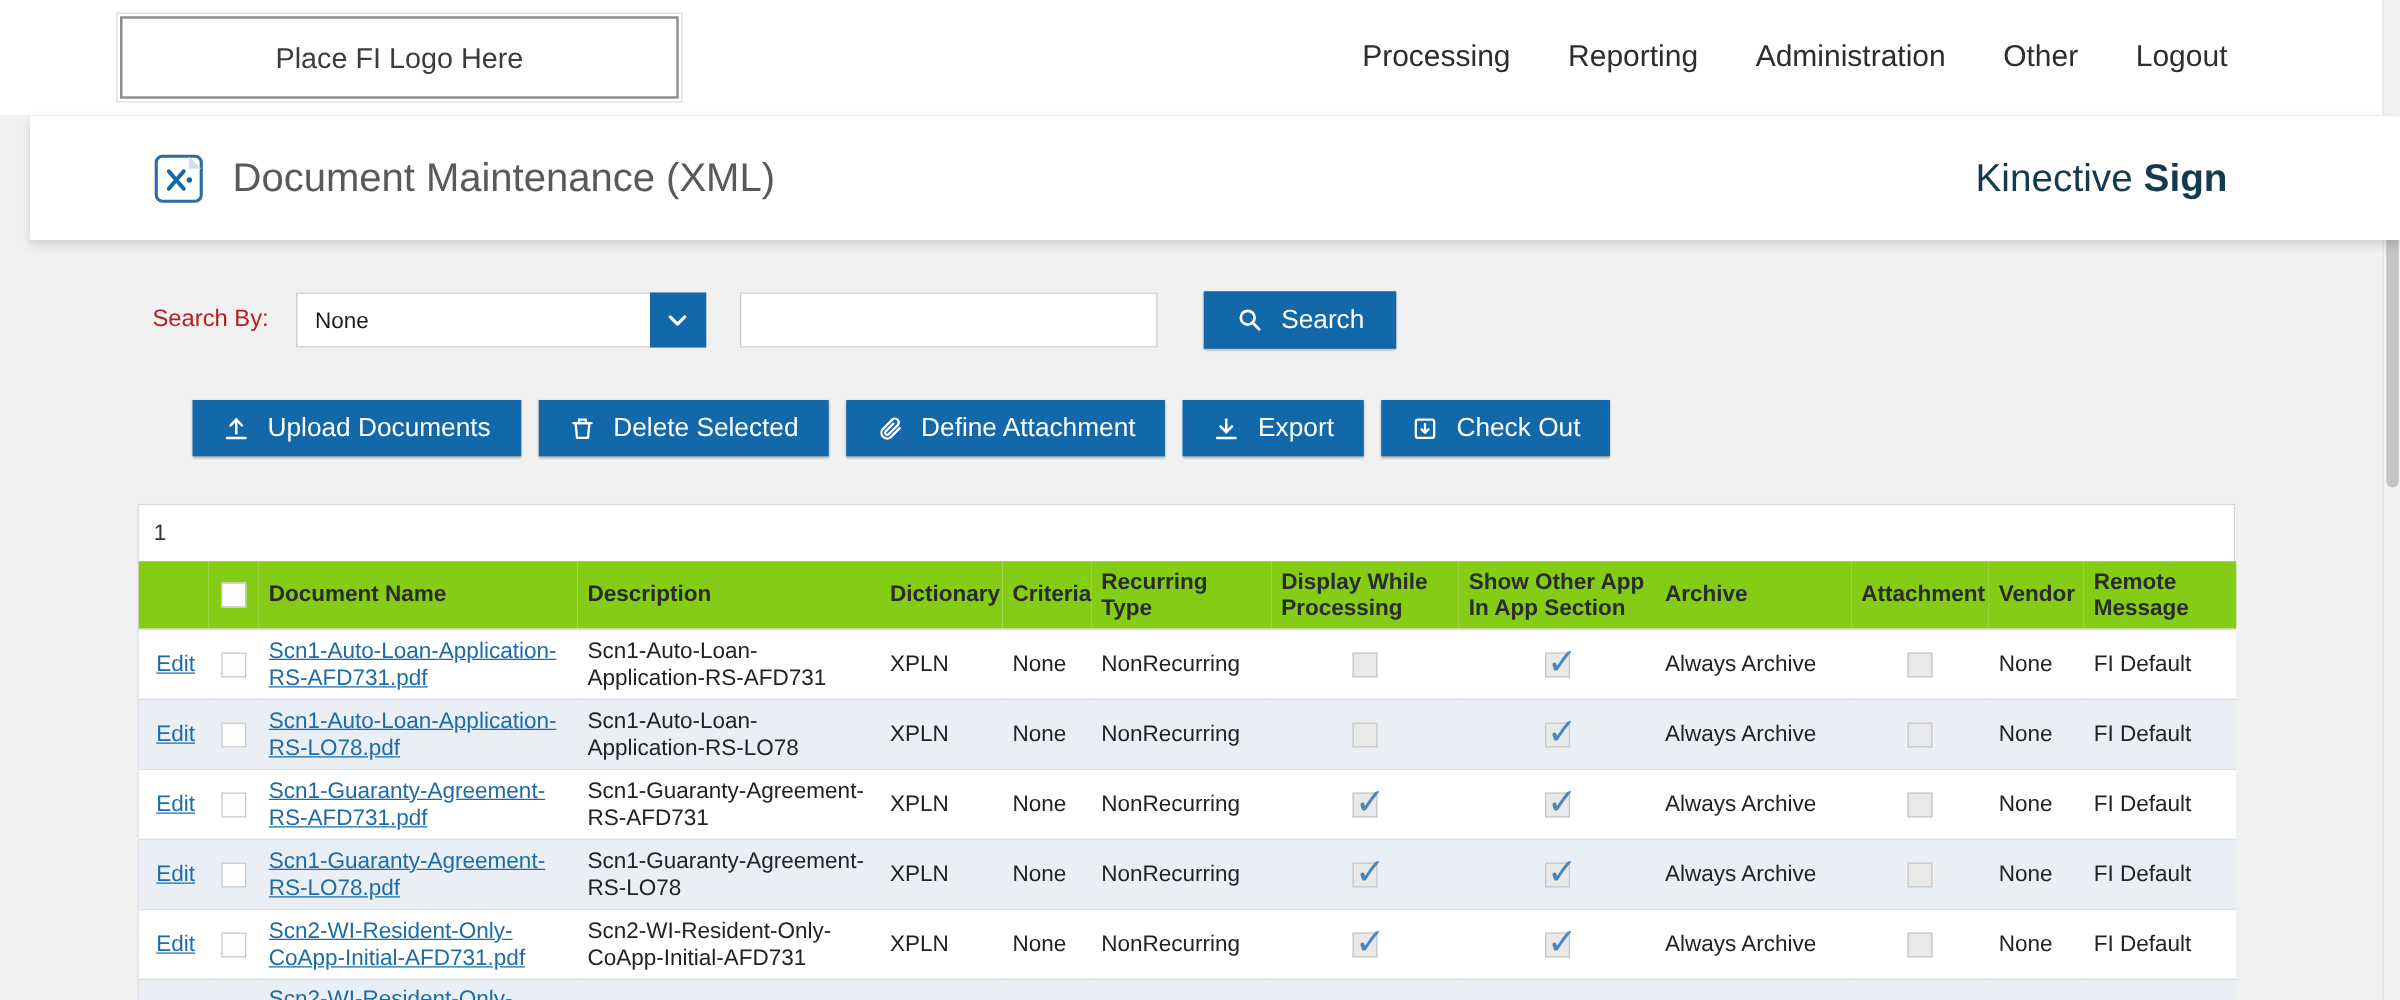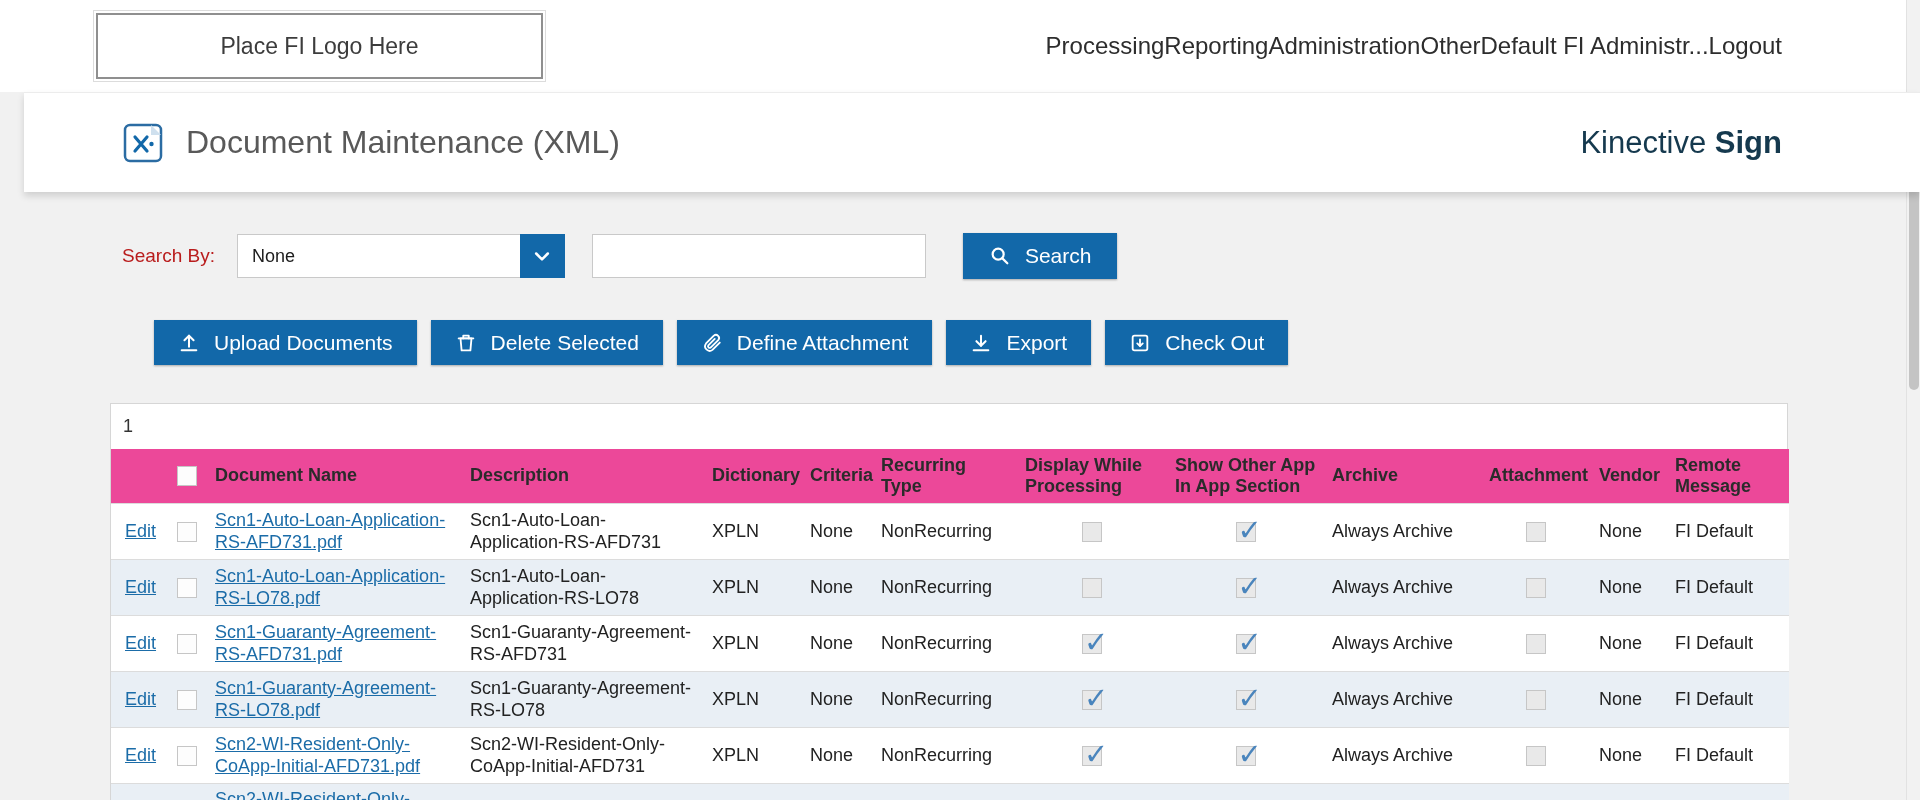--- a/index.html
+++ b/index.html
@@ -5,21 +5,21 @@
   * { margin:0; padding:0; box-sizing:border-box; }
   html,body { width:1920px; height:800px; overflow:hidden; }
   body { font-family:"Liberation Sans", sans-serif; background:#f1f1f1; position:relative; }
 
   
   .topnav { height:92px; background:#fff; display:flex; align-items:center;
             justify-content:space-between; padding:0 138px 0 96px; }
   .logo-box { width:447px; height:66px; border:2px solid #8f8f8f; outline:1px solid #dcdcdc; outline-offset:2px;
               display:flex; align-items:center; justify-content:center;
               font-size:23px; color:#3c3c3c; background:#fff; }
-  .nav-links { display:flex; align-items:flex-start; }
+  .nav-links { display:flex; align-items:flex-start; gap:46px; }
   .nav-link { font-size:24px; color:#2d2d2d; cursor:pointer; white-space:nowrap; }
 
   
   .page-header { height:100px; background:#fff; border-top:1px solid #ececec;
                  box-shadow:0 4px 7px rgba(0,0,0,0.14);
                  display:flex; align-items:center; justify-content:space-between;
                  padding:0 138px 0 98px; position:relative; z-index:5;margin-left:24px; }
   .header-left { display:flex; align-items:center; gap:22px; }
   .doc-icon { width:42px; height:42px; flex:0 0 auto; }
   .page-title { font-size:32px; color:#595959; }
@@ -48,21 +48,21 @@
   .actions-row { margin:41px 0 0 130px; display:flex; gap:14px;padding-left:24px; }
   .action-btn { height:45px; padding:0 24px; font-size:21px; }
 
   
   .table-wrap { margin:38px 0 0 110px; width:1678px; background:#fff;
                 border:1px solid #d6d6d6; }
   .pagination { height:45px; display:flex; align-items:center; padding-left:12px; }
   .page-number { font-size:18px; color:#333; cursor:pointer; }
 
   table { width:100%; border-collapse:collapse; table-layout:fixed; }
-  thead tr { background:#ec4899; height:54px; }
+  thead tr { background:#84cc16; height:54px; }
   th { text-align:left; font-weight:bold; font-size:18px; color:#2b2b2b;
        padding:4px 8px; line-height:1.15; vertical-align:middle; }
   tbody tr { height:56px; background:#fff; border-top:1px solid #dcdcdc; }
   tbody tr.alt { background:#e9eff5; }
   td { font-size:18px; color:#222; padding:4px 8px; vertical-align:middle; line-height:1.25; }
   .cell-edit { padding-left:14px; }
   td a { color:#1b6ca8; text-decoration:underline; overflow-wrap:anywhere; }
   .cell-check { text-align:center; }
 
   .checkbox { display:inline-block; width:20px; height:20px; background:#e9e9e9;
@@ -84,21 +84,20 @@
 
 <div class="topnav">
   <div class="logo-box">
     <span>Place FI Logo Here</span>
   </div>
   <div class="nav-links">
     <span class="nav-link">Processing</span>
     <span class="nav-link">Reporting</span>
     <span class="nav-link">Administration</span>
     <span class="nav-link">Other</span>
-    <span class="nav-link">Default FI Administr...</span>
     <span class="nav-link">Logout</span>
   </div>
 </div>
 
 <div class="page-header">
   <div class="header-left">
     <span class="doc-icon">
       <svg width="42" height="42" viewBox="0 0 42 42">
         <rect x="3" y="3" width="36" height="36" rx="5" fill="#ffffff" stroke="#2b6ca3" stroke-width="2.5"></rect>
         <path d="M29 3 L39 13 L29 13 Z" fill="#cfe0ee"></path>

